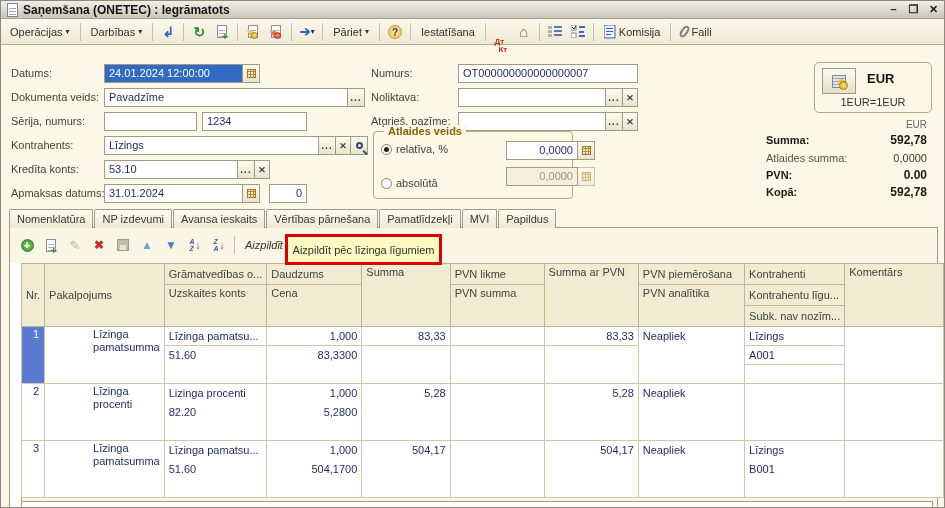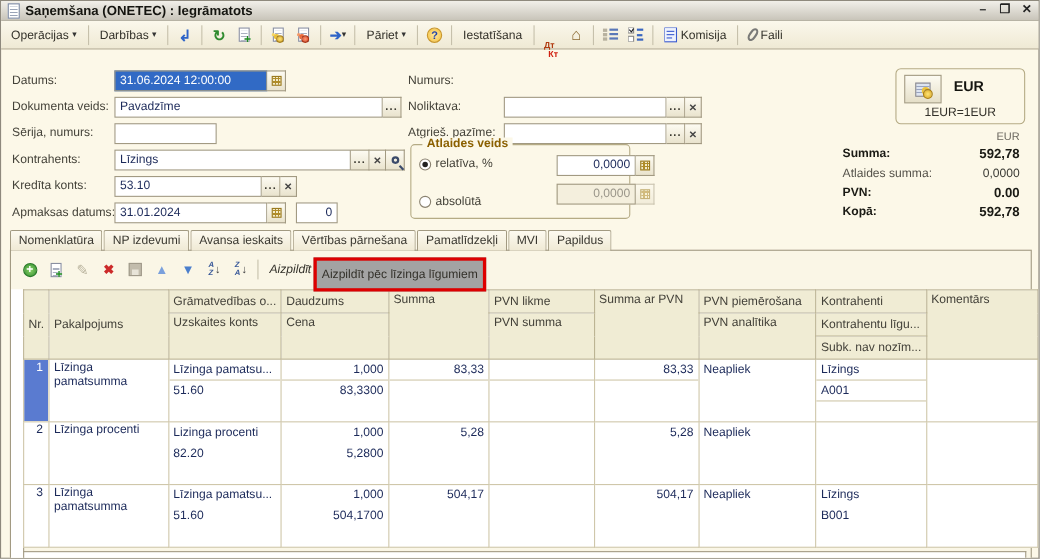--- a/index.html
+++ b/index.html
@@ -118,35 +118,35 @@
   .delx { color:#cc2a2a; font-weight:bold; font-size:12px; }
   .floppy { width:12px; height:12px; background:#c2bcac; border:1px solid #a09a8a; position:relative; }
   .floppy::after { content:""; position:absolute; left:2px; top:5px; width:6px; height:5px; background:#e8e4d8; }
   .arr-up { color:#7aa0dc; font-size:12px; }
   .arr-dn { color:#4a7ecc; font-size:12px; }
   .sortstack { display:flex; flex-direction:column; font-size:7px; font-weight:bold; color:#3a5a9a; line-height:7px; }
   .sortarr { font-size:10px; color:#444; margin-left:1px; }
   .gt-sep { width:1px; height:18px; background:#c6c0ab; }
   .gt-drop { display:flex; align-items:center; gap:4px; color:#33312a; padding:2px 4px;font-style:italic; }
   .redbox { position:absolute; left:284px; top:233px; width:157px; height:31px;
-    border:3px solid #dd0000; background:#a3a3a3; display:flex; align-items:center; justify-content:center;
+    border:3px solid #dd0000; background:#fef9c3; display:flex; align-items:center; justify-content:center;
     z-index:4; color:#33312a; white-space:nowrap; }
 
   
   .indicator { position:absolute; left:9px; top:262px; width:12px; height:246px; background:#fff;
     border-right:1px solid #a29a82; }
   table.grid { position:absolute; left:20px; top:262px; border-collapse:collapse; table-layout:fixed;
     background:#fff; z-index:1; }
   table.grid td { border:1px solid #cfc7aa; font-size:11px; overflow:hidden; }
   table.grid tr.hdr td { background:#f0ecd4; color:#44423a; padding:2px 4px; height:21px;
     border-color:#bcb493; white-space:nowrap; }
   table.grid td.body { vertical-align:top; padding:0; color:#1c2a5a; }
   .l1,.l2 { height:19px; line-height:19px; padding:0 4px; white-space:nowrap; overflow:hidden; }
   .l1.sub { border-bottom:1px solid #cfc7aa; }
-  .wrap2 { padding:1px 4px; line-height:13px; white-space:normal; color:#1c2a5a; }
+  .wrap2 { padding:1px 4px; line-height:13px; white-space:normal; color:#1c2a5a;margin-left:44px; }
   .ra { text-align:right; }
   td.nrcell { text-align:right; padding:1px 5px 0 0; color:#1c2a5a; vertical-align:top; }
   td.nrsel { background:#5a7bd0; color:#fff; text-align:right; padding:1px 5px 0 0; vertical-align:top; }
   .belowrow { position:absolute; left:20px; top:500px; width:912px; height:8px; background:#fff;
     border:1px solid #a29a82; border-bottom:none; }
 </style>
 </head>
 <body>
 
 <div class="window">
@@ -254,38 +254,41 @@
       </span>
     <span class="tb-sep"></span>
     <span class="tb-item">
       <span class="clip"></span>
       <span>Faili</span>
       </span>
   </div>
 
   <span class="lbl" style="left:10px;top:66px">Datums:</span>
   <div class="frow" style="left:103px;top:63px">
-    <span class="inp sel" style="width:139px">31.06.2024 12:00:00</span>
+    <span class="inp sel" style="width:139px">24.01.2024 12:00:00</span>
     <span class="sbtn w17">
         <span class="grid-glyph"></span>
       </span>
   </div>
 
   <span class="lbl" style="left:10px;top:90px">Dokumenta veids:</span>
   <div class="frow" style="left:103px;top:87px">
     <span class="inp" style="width:244px">Pavadzīme</span>
     <span class="sbtn w17">
         <span class="dots">...</span>
       </span>
   </div>
 
   <span class="lbl" style="left:10px;top:114px">Sērija, numurs:</span>
   <div class="frow" style="left:103px;top:111px">
     <span class="inp" style="width:93px"></span>
   </div>
+  <div class="frow" style="left:201px;top:111px">
+    <span class="inp" style="width:105px">1234</span>
+  </div>
 
   <span class="lbl" style="left:10px;top:138px">Kontrahents:</span>
   <div class="frow" style="left:103px;top:135px">
     <span class="inp" style="width:215px">Līzings</span>
     <span class="sbtn w17">
         <span class="dots">...</span>
       </span>
     <span class="sbtn w15">
         <span class="xglyph">✕</span>
       </span>
@@ -310,20 +313,23 @@
     <span class="inp" style="width:139px">31.01.2024</span>
     <span class="sbtn w17">
         <span class="grid-glyph"></span>
       </span>
   </div>
   <div class="frow" style="left:268px;top:183px">
     <span class="inp num" style="width:38px">0</span>
   </div>
 
   <span class="lbl" style="left:370px;top:66px">Numurs:</span>
+  <div class="frow" style="left:457px;top:63px">
+    <span class="inp" style="width:180px">OT000000000000000007</span>
+  </div>
 
   <span class="lbl" style="left:370px;top:90px">Noliktava:</span>
   <div class="frow" style="left:457px;top:87px">
     <span class="inp" style="width:148px"></span>
     <span class="sbtn w17">
         <span class="dots">...</span>
       </span>
     <span class="sbtn w15">
         <span class="xglyph">✕</span>
       </span>

